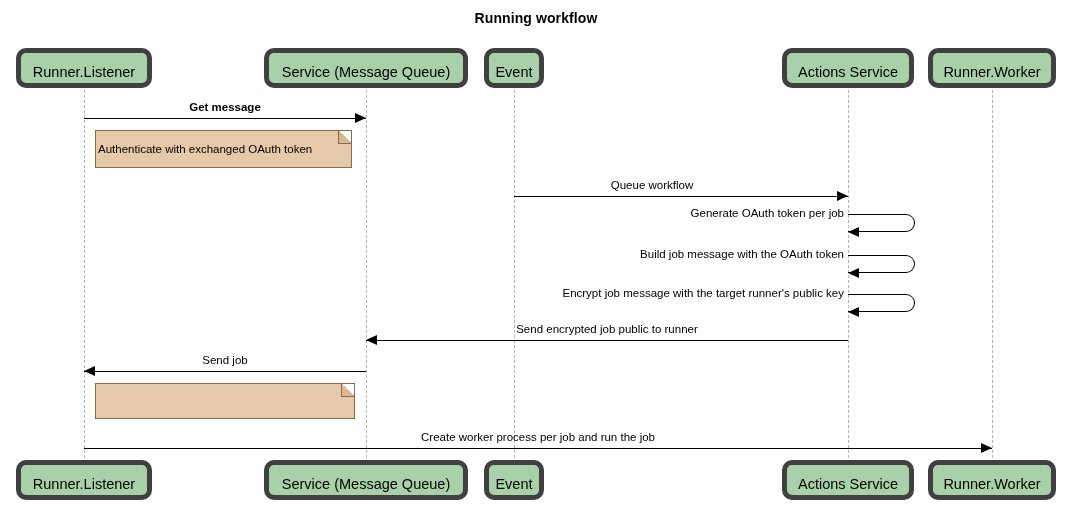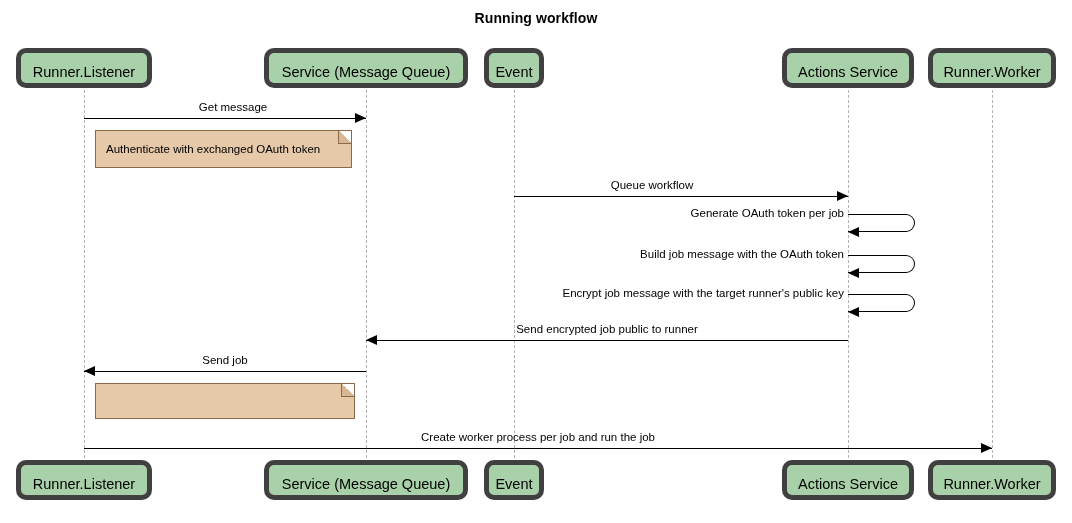--- a/index.html
+++ b/index.html
@@ -77,21 +77,21 @@
     border-bottom: 5.5px solid transparent;
     border-right: 11px solid #000000;
   }
   .note {
     position: absolute;
     box-sizing: border-box;
     background: #e6c9a8;
     border: 1px solid #8a6a4a;
     font-size: 11.5px;
     color: #000000;
-    padding: 0 10px;
+    padding: 0 2px;
     white-space: nowrap;
     display: flex;
     align-items: center;
   }
   .note-fold {
     position: absolute;
     top: 0;
     right: 0;
     width: 12px;
     height: 12px;
@@ -139,21 +139,21 @@
   <div id="participants-bottom">
       <div class="participant" style="left: 16px; top: 460px; width: 136px;">Runner.Listener</div>
       <div class="participant" style="left: 264px; top: 460px; width: 204px;">Service (Message Queue)</div>
       <div class="participant" style="left: 484px; top: 460px; width: 60px;">Event</div>
       <div class="participant" style="left: 782px; top: 460px; width: 132px;">Actions Service</div>
       <div class="participant" style="left: 928px; top: 460px; width: 128px;">Runner.Worker</div>
     </div>
   <div id="messages-layer">
       <div class="msg-line" style="left: 84px; top: 118px; width: 282px;"></div>
       <div class="arrowhead right" style="top: 113px; left: 355px;"></div>
-      <div class="msg-label" style="left: 92px; width: 282px; top: 101px;">Get message</div>
+      <div class="msg-label" style="left: 84px; width: 282px; top: 101px; font-weight: bold;">Get message</div>
       <div class="msg-line" style="left: 514px; top: 196px; width: 334px;"></div>
       <div class="arrowhead right" style="top: 191px; left: 837px;"></div>
       <div class="msg-label" style="left: 485px; width: 334px; top: 179px;">Queue workflow</div>
       <div class="msg-line" style="left: 366px; top: 340px; width: 482px;"></div>
       <div class="arrowhead left" style="top: 335px; left: 366px;"></div>
       <div class="msg-label" style="left: 366px; width: 482px; top: 323px;">Send encrypted job public to runner</div>
       <div class="msg-line" style="left: 84px; top: 371px; width: 282px;"></div>
       <div class="arrowhead left" style="top: 366px; left: 84px;"></div>
       <div class="msg-label" style="left: 84px; width: 282px; top: 354px;">Send job</div>
       <div class="msg-line" style="left: 84px; top: 448px; width: 908px;"></div>

